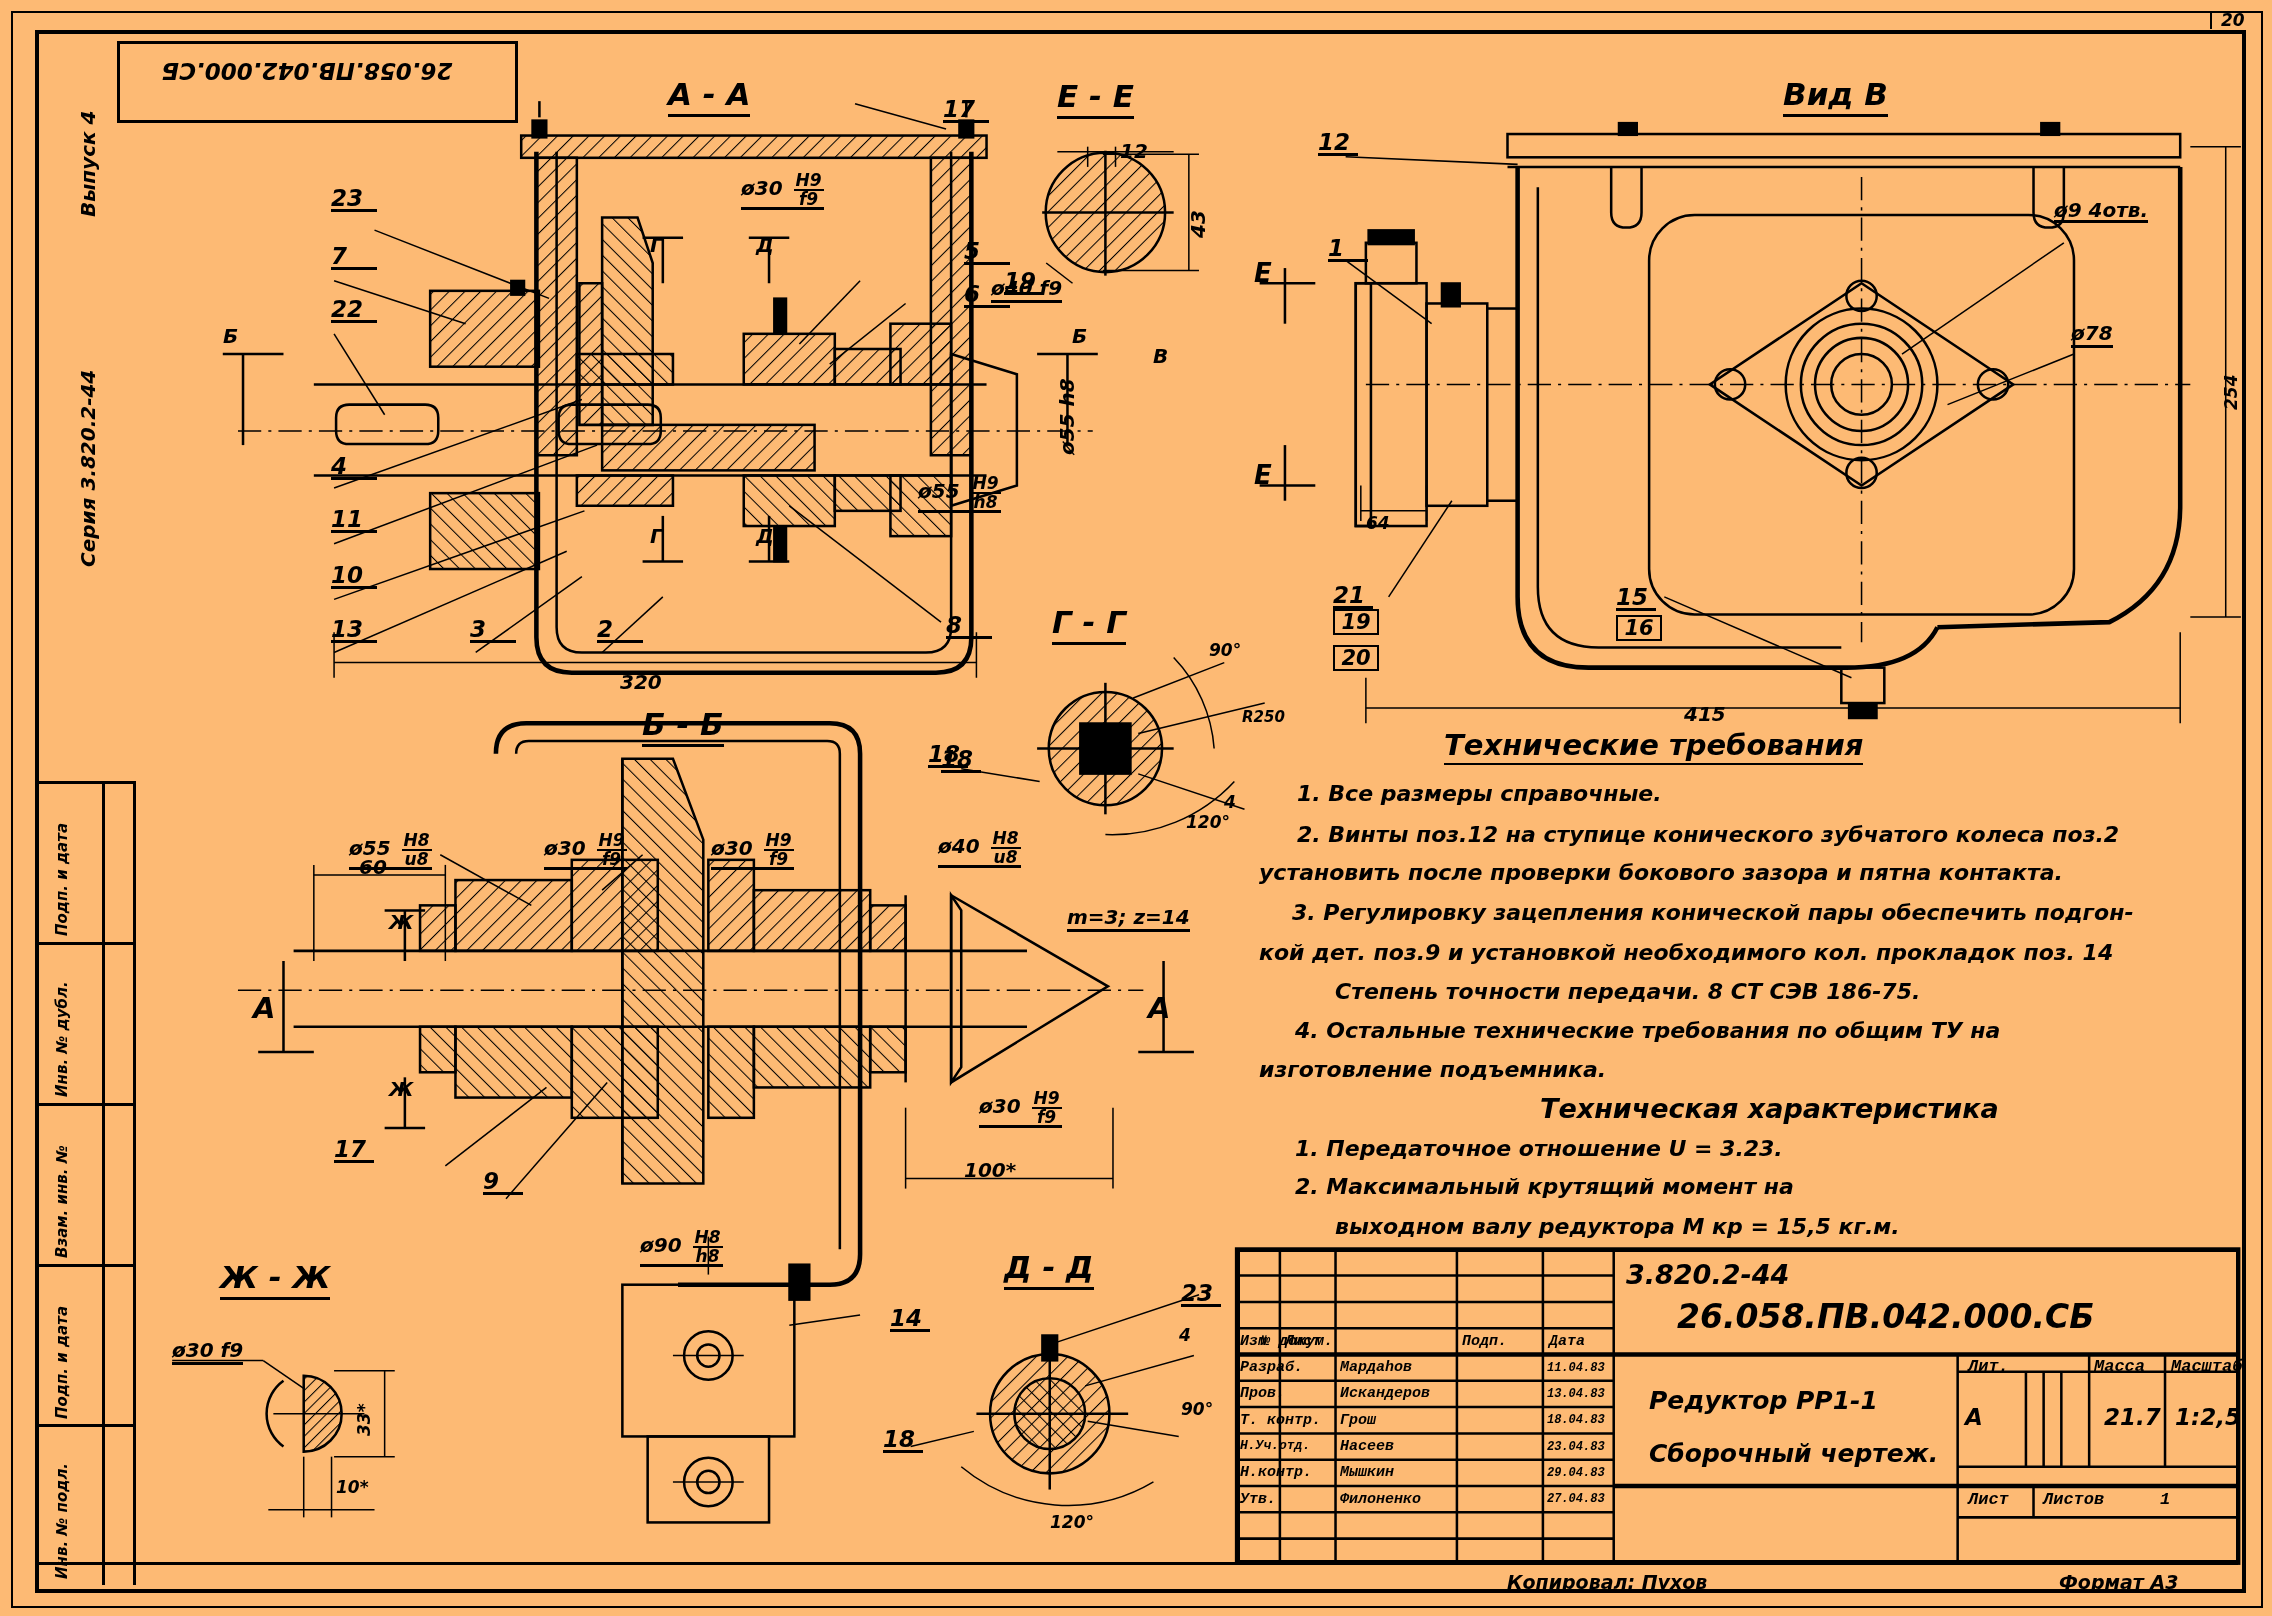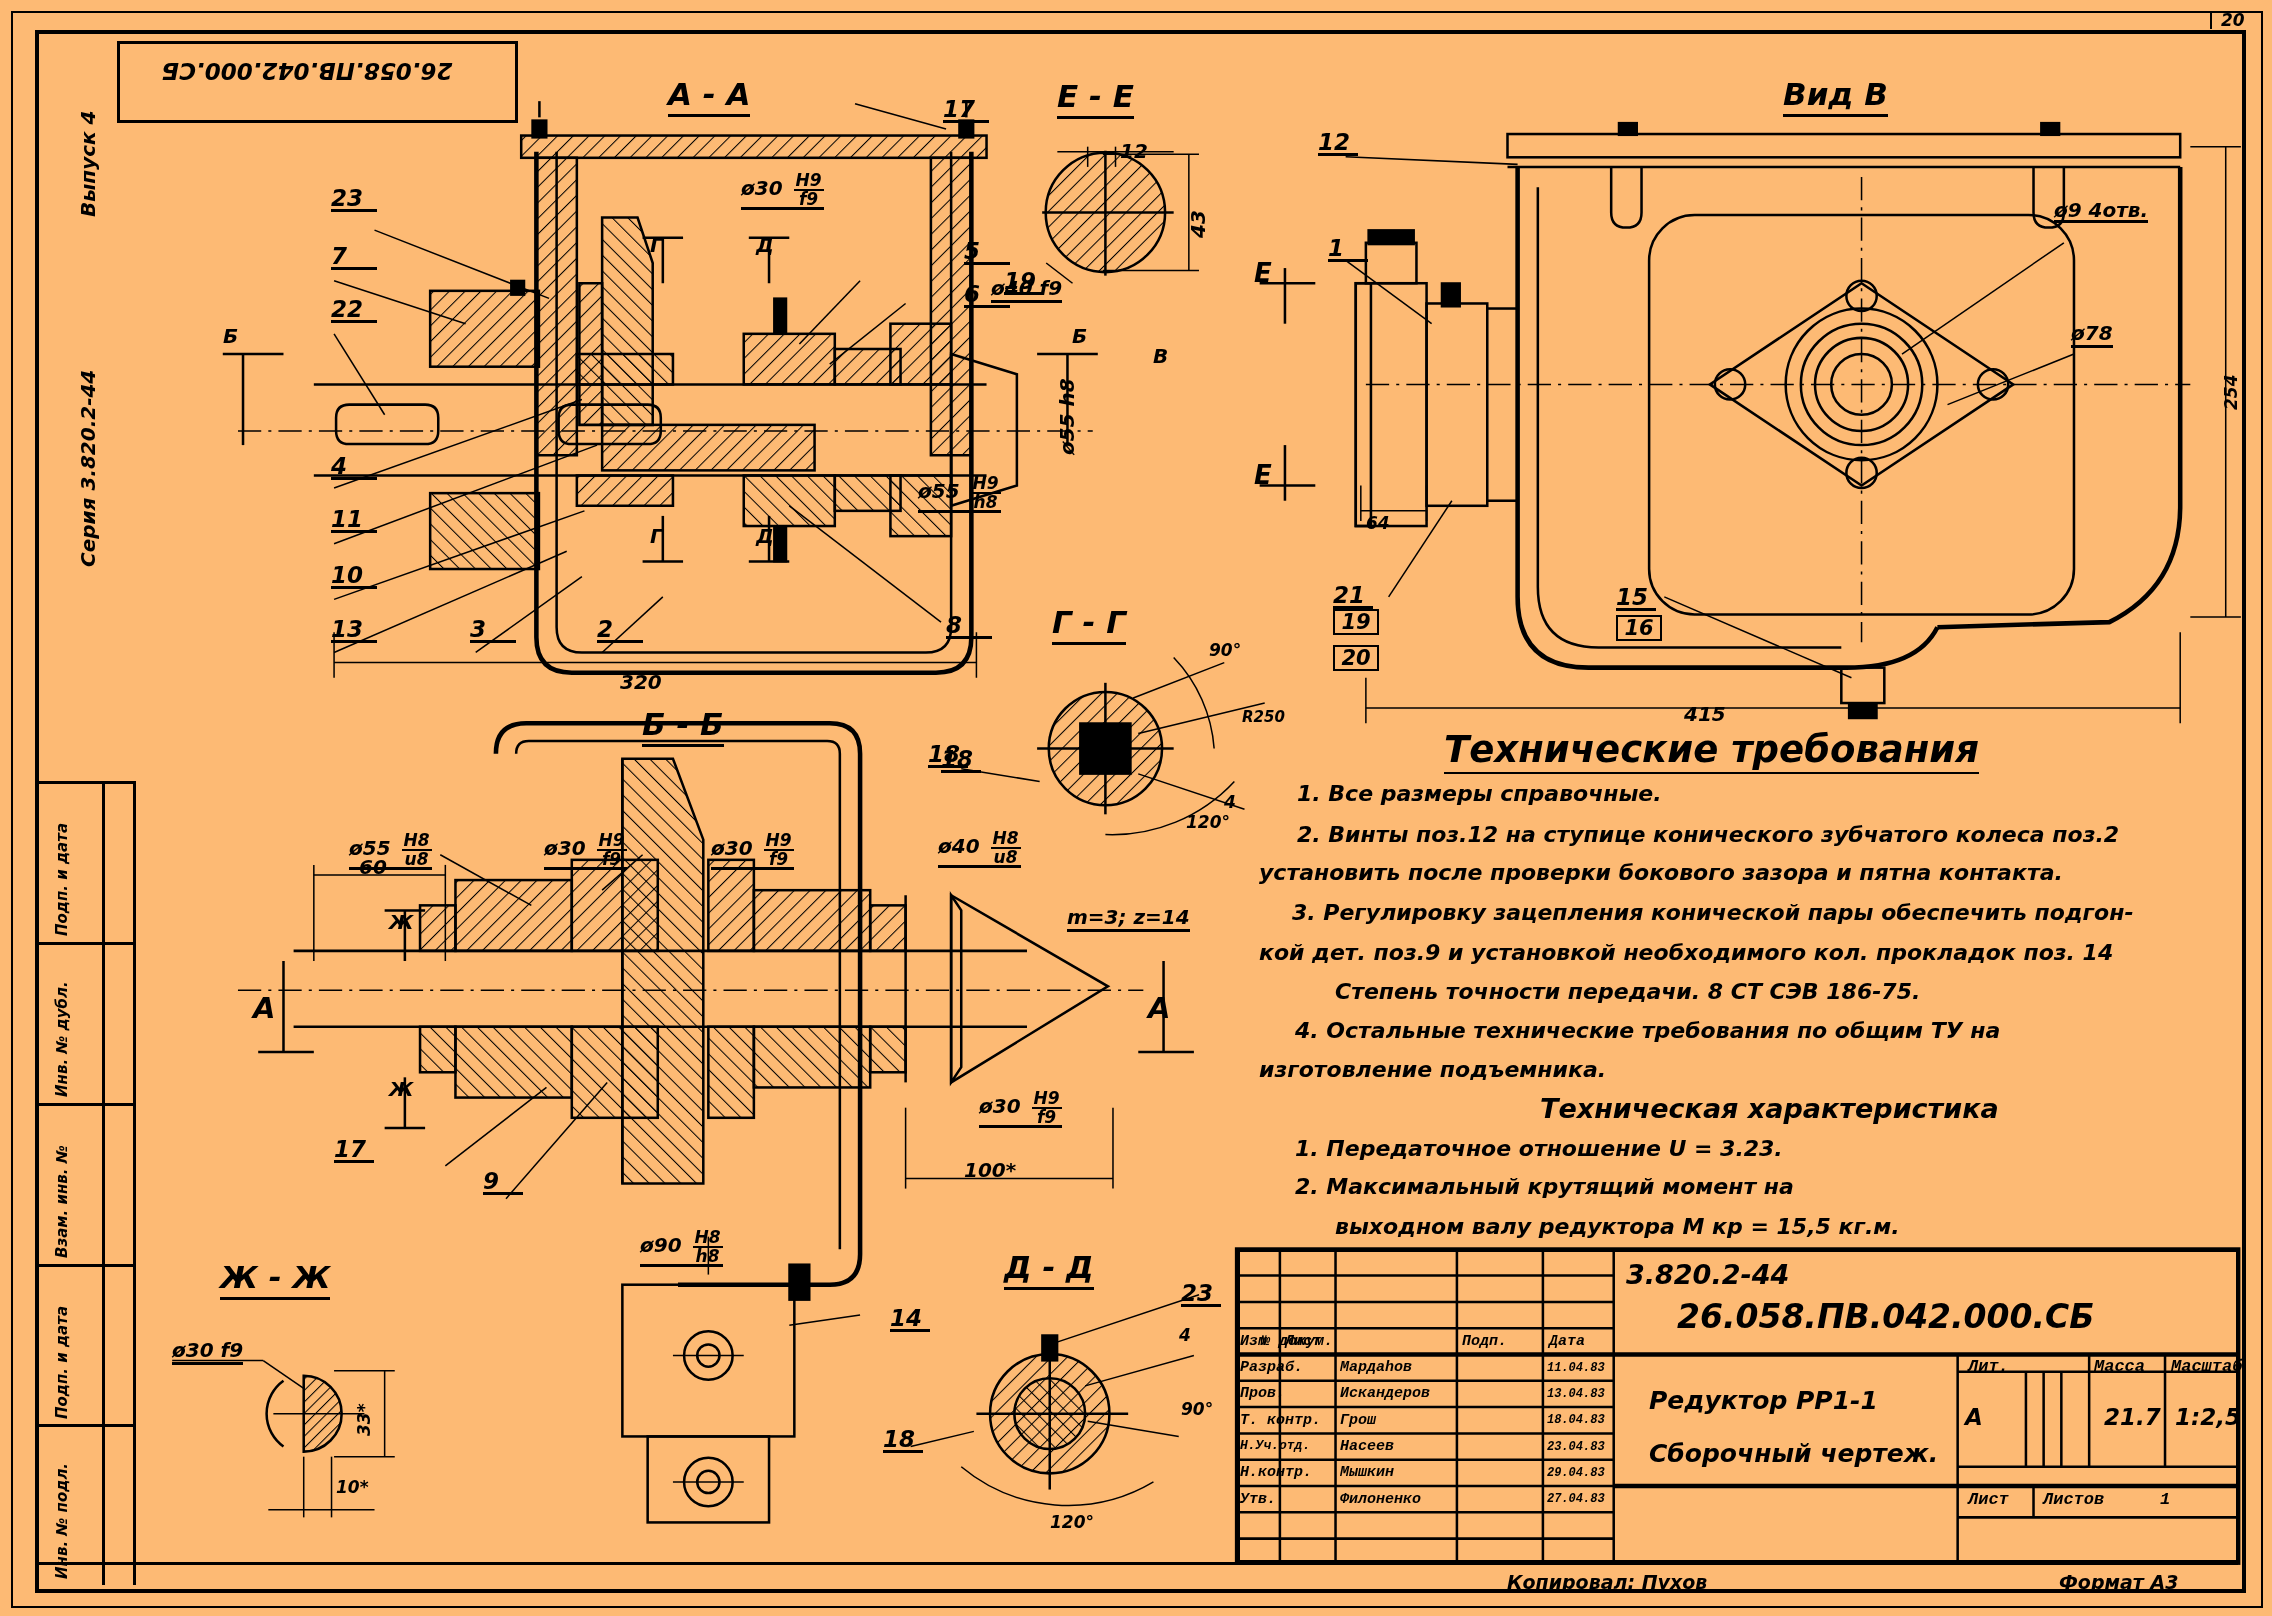--- a/index.html
+++ b/index.html
@@ -46,21 +46,21 @@
   .dim{position:absolute;font-size:20px;font-style:italic;font-weight:bold;white-space:nowrap;}
   .dimu{position:absolute;font-size:20px;font-style:italic;font-weight:bold;white-space:nowrap;}
   .dimu:after{content:"";display:block;height:2.5px;background:#000;margin-top:0px;}
   .frac{display:inline-block;text-align:center;vertical-align:middle;line-height:0.98;
         font-size:17px;margin-left:4px;}
   .frac b{display:block;border-bottom:2.5px solid #000;padding:0 2px;font-weight:bold;}
   .frac i{display:block;padding:0 2px;font-style:italic;font-weight:bold;}
   .rot90{transform-origin:0 0;transform:rotate(-90deg);}
 
   
-  .tt-head{position:absolute;font-size:37px;font-style:italic;font-weight:bold;white-space:nowrap;}
+  .tt-head{position:absolute;font-size:29px;font-style:italic;font-weight:bold;white-space:nowrap;}
   .tt-line{position:absolute;font-size:22px;font-style:italic;font-weight:bold;white-space:nowrap;}
 
   
   .tb{position:absolute;left:1237px;top:1249px;width:1002px;height:314px;border:3.5px solid #000;box-sizing:border-box;}
   .tbl{position:absolute;background:#000;}
   .tbtxt{position:absolute;font-size:15px;font-style:italic;font-weight:bold;white-space:nowrap;font-family:Liberation Mono, monospace;}
   .tbtxt-l{position:absolute;font-size:18px;font-style:italic;font-weight:bold;white-space:nowrap;}
   .tbbig{position:absolute;font-size:27px;font-style:italic;font-weight:bold;white-space:nowrap;}
   .tbnum{position:absolute;font-size:23px;font-style:italic;font-weight:bold;white-space:nowrap;}
 

